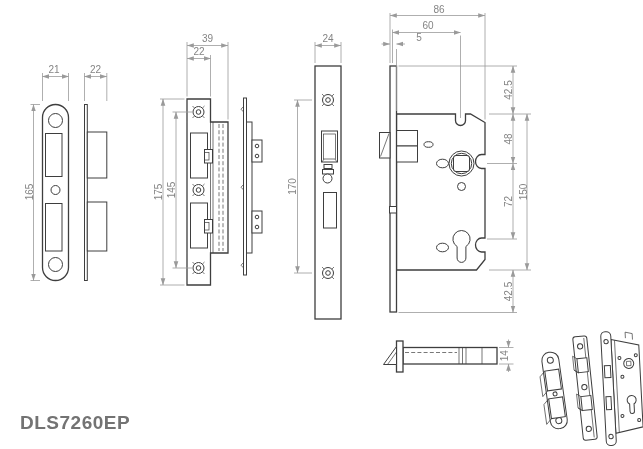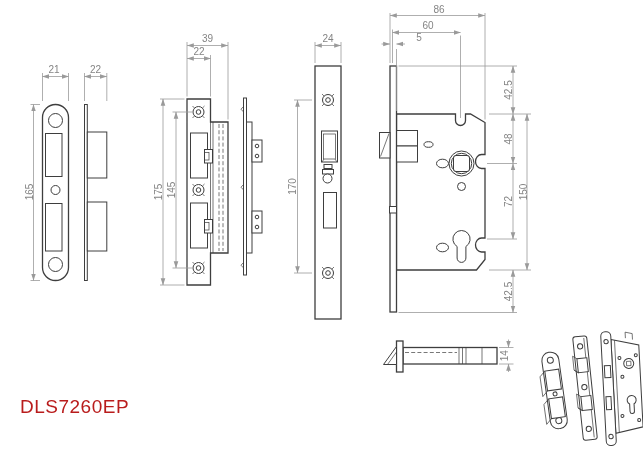--- a/index.html
+++ b/index.html
@@ -12,21 +12,21 @@
   .olf {stroke:#3e3e3e;fill:#ffffff;stroke-width:1;}
   .olf2{stroke:#3e3e3e;fill:#ffffff;stroke-width:1.3;}
   .dash{stroke-dasharray:4 2.2;}
   
   .dl{stroke:#9a9a9a;fill:none;stroke-width:.8;}
   .dt{fill:#848484;font-size:10px;}
   
   .logo-row{position:absolute;left:20px;top:372px;display:flex;align-items:center;gap:5px;}
   .brand-word{color:#176c9c;font-size:24px;font-weight:bold;letter-spacing:2.2px;
               transform:scale(1.02,1.08);transform-origin:left center;}
-  .product-code{position:absolute;left:20px;top:396px;color:#b91c1c;font-size:19px;letter-spacing:.5px;}
+  .product-code{position:absolute;left:20px;top:412px;color:#737373;font-size:19px;letter-spacing:.5px;font-weight:bold;}
   .disclaimer{position:absolute;left:20px;top:427px;color:#4a4a4a;font-size:7.8px;}
 </style>
 </head>
 <body>
 
 <div class="canvas">
 
 <svg width="643" height="449" viewBox="0 0 643 449">
   <defs>
     <marker id="ar" viewBox="0 0 10 10" refX="9.5" refY="5" markerWidth="9" markerHeight="9" orient="auto-start-reverse">

